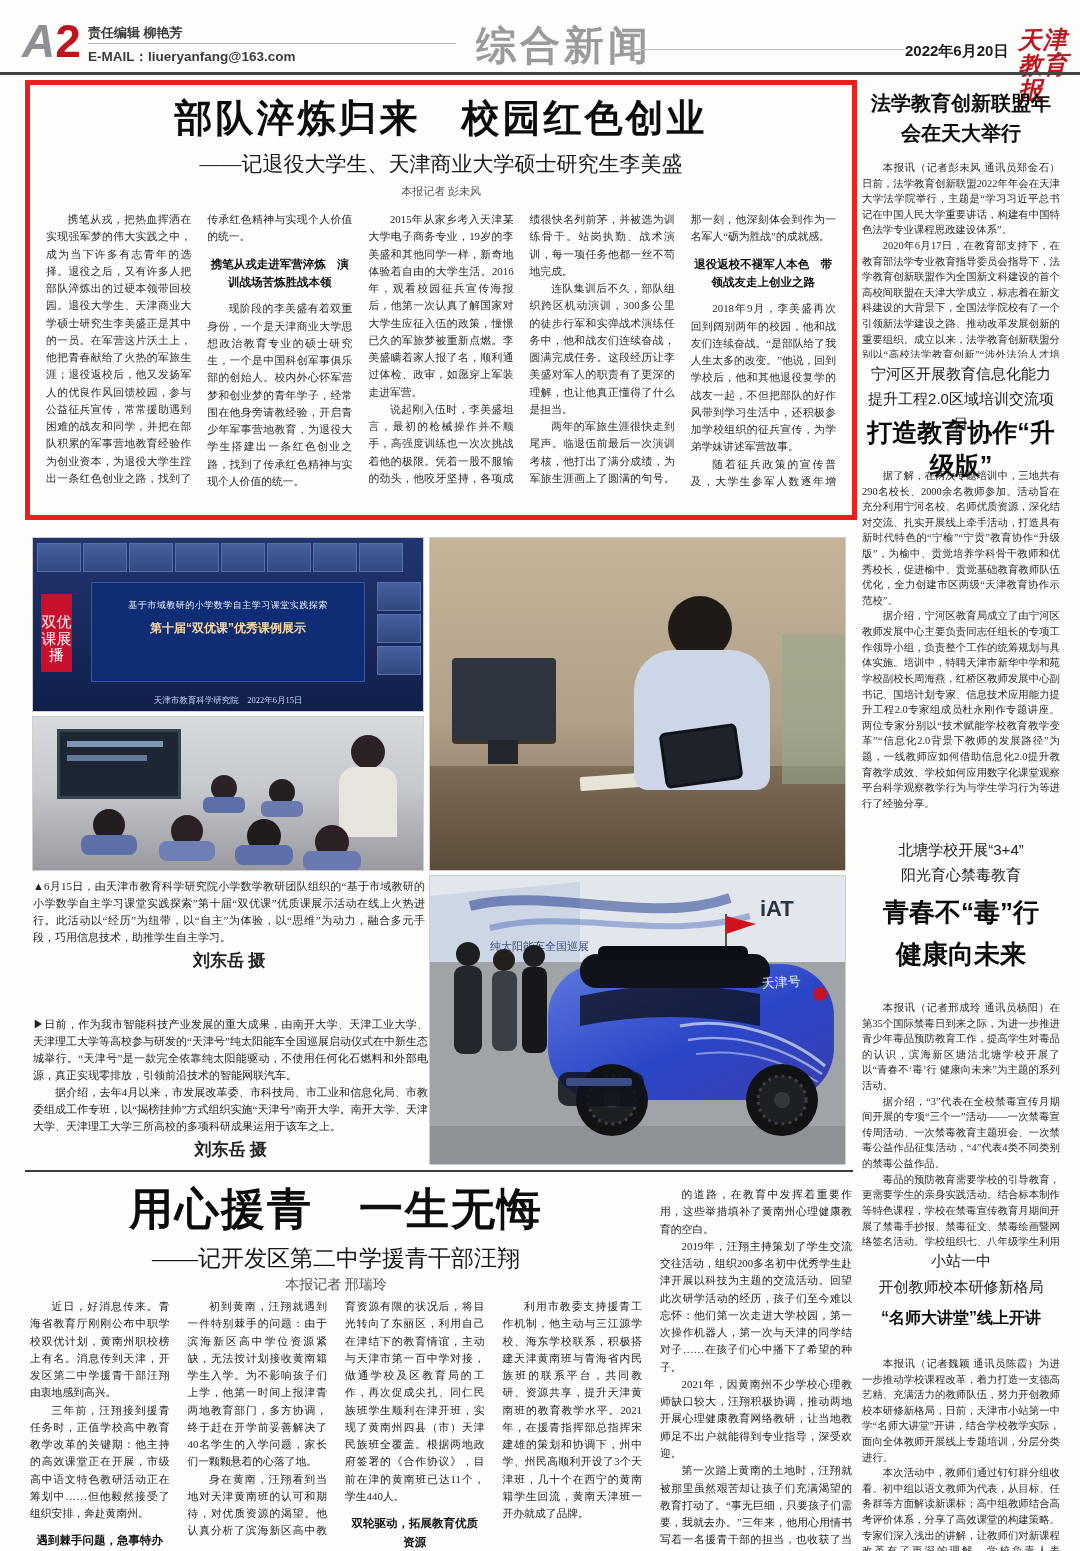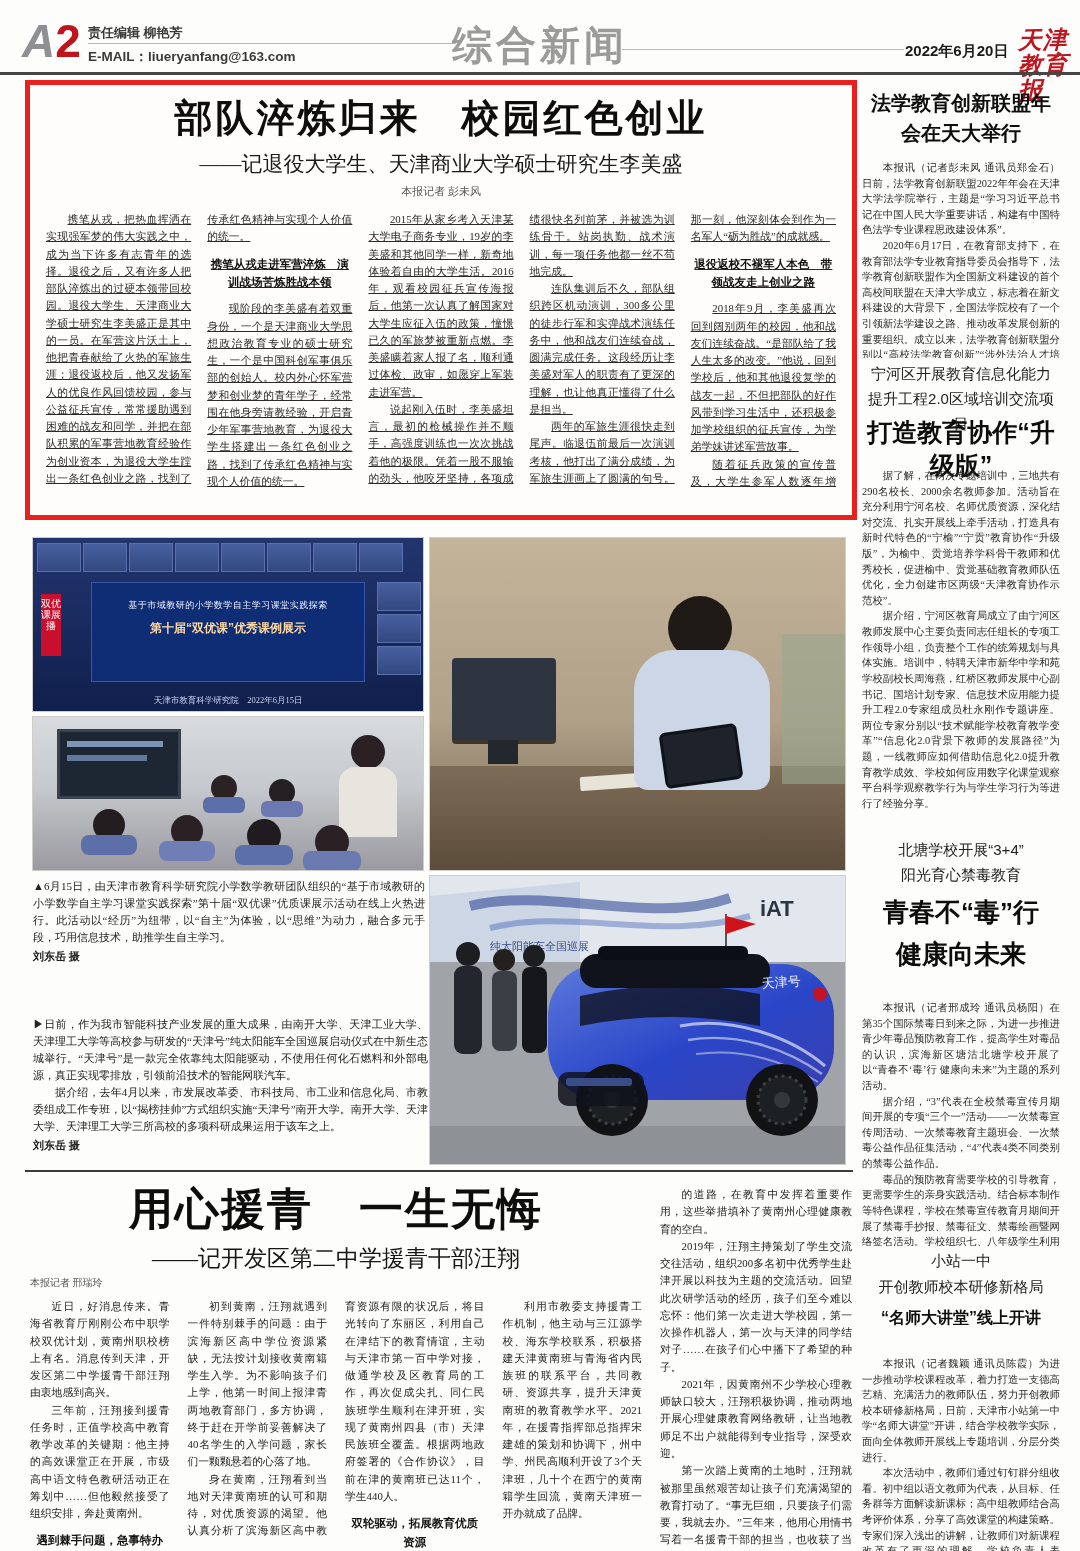--- a/index.html
+++ b/index.html
@@ -8,34 +8,34 @@
   .abs{position:absolute;}
   
   #a2{left:22px;top:18px;font-family:"Liberation Sans",sans-serif;font-weight:bold;font-size:46px;line-height:1;}
   #a2 .a{color:#8f9094;font-style:italic;}
   #a2 .two{color:#c0141c;}
   #edline{left:88px;top:24px;font-family:"Liberation Sans",sans-serif;font-weight:bold;font-size:13px;color:#3a3a3a;}
   #mailline{left:88px;top:48px;font-family:"Liberation Sans",sans-serif;font-weight:bold;font-size:13.5px;color:#3a3a3a;}
   .hline{height:1px;background:#b9b9b9;}
   #hl1{left:88px;top:43px;width:368px;}
   #hl2{left:622px;top:49px;width:282px;}
-  #sect{left:452px;top:18px;width:200px;text-align:left;font-family:"Liberation Sans",sans-serif;
+  #sect{left:452px;top:18px;width:200px;text-align:right;font-family:"Liberation Sans",sans-serif;
         font-weight:900;font-size:40px;letter-spacing:4px;color:#9b9b9b;}
   #issuedate{left:905px;top:42px;font-family:"Liberation Sans",sans-serif;font-weight:bold;font-size:15px;color:#1a1a1a;}
   #masthead{left:1018px;top:28px;width:50px;font-weight:bold;font-size:24px;line-height:1.05;color:#bd1722;
         font-style:italic;transform:rotate(-1deg);letter-spacing:1px;}
   #toprule{left:0;top:72px;width:1080px;height:3px;background:#454545;}
   
   #redbox{left:25px;top:80px;width:822px;height:430px;border:5px solid #e8201e;background:#fffdfb;}
   #maintitle{width:100%;text-align:center;margin-top:8px;font-family:"Liberation Sans",sans-serif;
         font-weight:900;font-size:38px;letter-spacing:3px;color:#0d0d0d;}
   #mainsub{width:100%;text-align:center;margin-top:6px;font-size:21px;color:#1a1a1a;}
   #mainby{width:100%;text-align:center;margin-top:6px;font-size:11px;color:#555;}
   #mainbody{margin:12px 16px 0 16px;height:288px;overflow:hidden;column-count:5;column-gap:16px;
-        font-size:10.8px;line-height:1.6;text-align:justify;color:#2a2a2a;text-decoration:underline;}
+        font-size:10.8px;line-height:1.6;text-align:justify;color:#2a2a2a;}
   .bp{margin:0;text-indent:2em;}
   .sub{font-family:"Liberation Sans",sans-serif;font-weight:bold;text-align:center;text-indent:0;
         font-size:11.5px;margin:9px 2px;color:#111;}
   
   .rail{left:862px;width:198px;}
   .railtitle{font-family:"Liberation Sans",sans-serif;font-weight:900;text-align:center;color:#0d0d0d;}
   .kicker{font-family:"Liberation Sans",sans-serif;text-align:center;color:#222;}
   .railbody{margin-top:8px;overflow:hidden;font-size:10.4px;line-height:1.5;text-align:justify;color:#2a2a2a;}
   #lawT{top:88px;font-size:20px;line-height:1.5;}
   #lawB{top:152px;height:198px;}
@@ -48,37 +48,37 @@
   #xiaozhanT{top:1308px;font-size:16px;}
   #xiaozhanB{top:1348px;height:200px;}
   
   .photo{box-shadow:0 0 0 1px #cfcecb;}
   #photoA{left:33px;top:538px;width:390px;height:173px;background:linear-gradient(#22356f,#101f4c);overflow:hidden;}
   .tile{position:absolute;width:42px;height:27px;background:linear-gradient(#47609f,#32497f);border:1px solid #5a6fae;}
   #slide{position:absolute;left:58px;top:44px;width:272px;height:98px;background:#0e2d74;border:1px solid #3b56a8;
         color:#eef2ff;text-align:center;font-family:"Liberation Sans",sans-serif;}
   #slide .l1{font-size:9px;margin-top:16px;letter-spacing:.5px;}
   #slide .l2{font-size:12px;font-weight:bold;margin-top:8px;color:#ffd9a0;}
-  #badge{position:absolute;left:8px;top:56px;width:20px;height:58px;background:#c8102e;color:#fff;
-        font-size:10px;line-height:1.1;text-align:center;padding-top:4px;font-family:"Liberation Sans",sans-serif;}
+  #badge{position:absolute;left:8px;top:56px;width:31px;height:58px;background:#c8102e;color:#fff;
+        font-size:15px;line-height:1.1;text-align:center;padding-top:20px;font-family:"Liberation Sans",sans-serif;}
   #photoAfoot{position:absolute;left:0;bottom:4px;width:100%;text-align:center;font-size:8.5px;color:#c9d4f2;}
   #photoB{left:430px;top:538px;width:415px;height:332px;background:linear-gradient(#c3b49a 0%,#b0a088 55%,#746350 100%);overflow:hidden;}
   #photoC{left:33px;top:717px;width:390px;height:153px;background:linear-gradient(#d8dbde 0%,#c6c9cd 45%,#9a9aa0 100%);overflow:hidden;}
   #photoD{left:430px;top:876px;width:415px;height:288px;overflow:hidden;background:#a7abb0;}
   .cap{font-size:11px;line-height:1.55;text-align:justify;color:#222;}
   #cap1{left:33px;top:878px;width:392px;}
   #cap2{left:33px;top:1016px;width:395px;}
-  .credit{text-align:left;font-weight:bold;font-size:11px;margin-top:2px;}
+  .credit{text-align:center;font-weight:bold;font-size:17px;margin-top:2px;}
   .shape{position:absolute;}
   
   #divider{left:25px;top:1170px;width:828px;height:2px;background:#3b3b3b;}
   #btitle{left:30px;top:1180px;width:612px;text-align:center;font-family:"Liberation Sans",sans-serif;
         font-weight:900;font-size:44px;letter-spacing:2px;color:#0d0d0d;}
   #bsub{left:30px;top:1243px;width:612px;text-align:center;font-size:23px;color:#161616;}
-  #bby{left:30px;top:1276px;width:612px;font-size:10px;color:#555;}
+  #bby{left:30px;top:1276px;width:612px;text-align:center;font-size:14px;color:#555;}
   #bleft{left:30px;top:1298px;width:612px;height:253px;overflow:hidden;column-count:4;column-gap:18px;
         font-size:10.8px;line-height:1.6;text-align:justify;}
   #bright{left:660px;top:1186px;width:192px;height:365px;overflow:hidden;font-size:10.8px;line-height:1.6;text-align:justify;}
 </style>
 </head>
 <body>
 
 <div id="page">
 
   <div class="abs" id="a2"><span class="a">A</span><span class="two">2</span></div>

